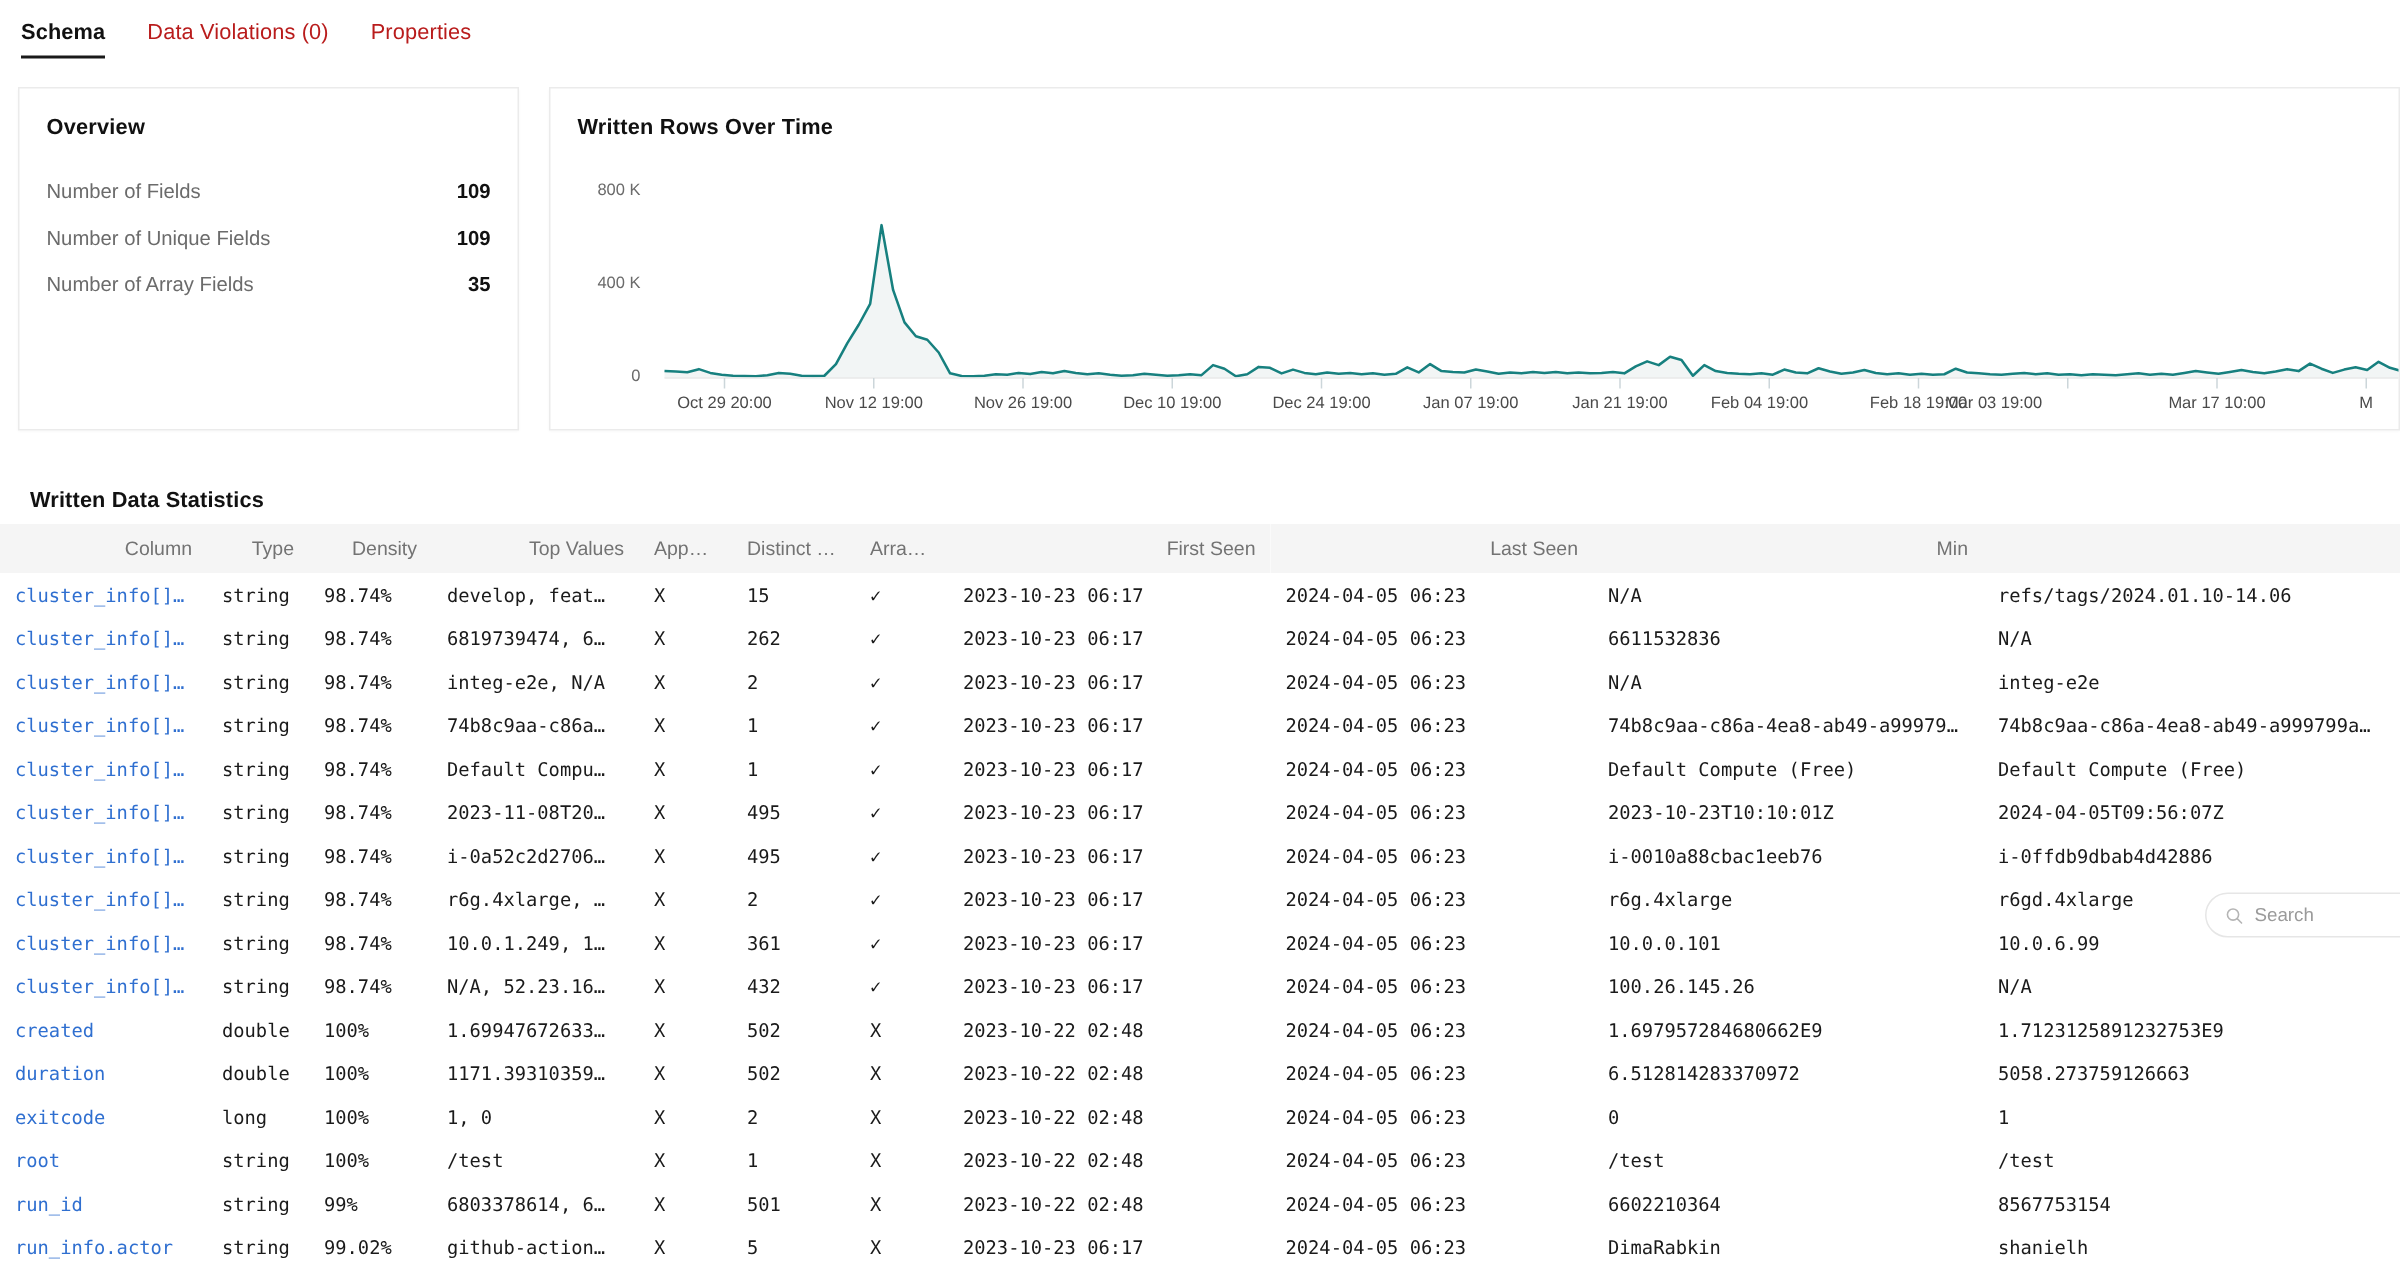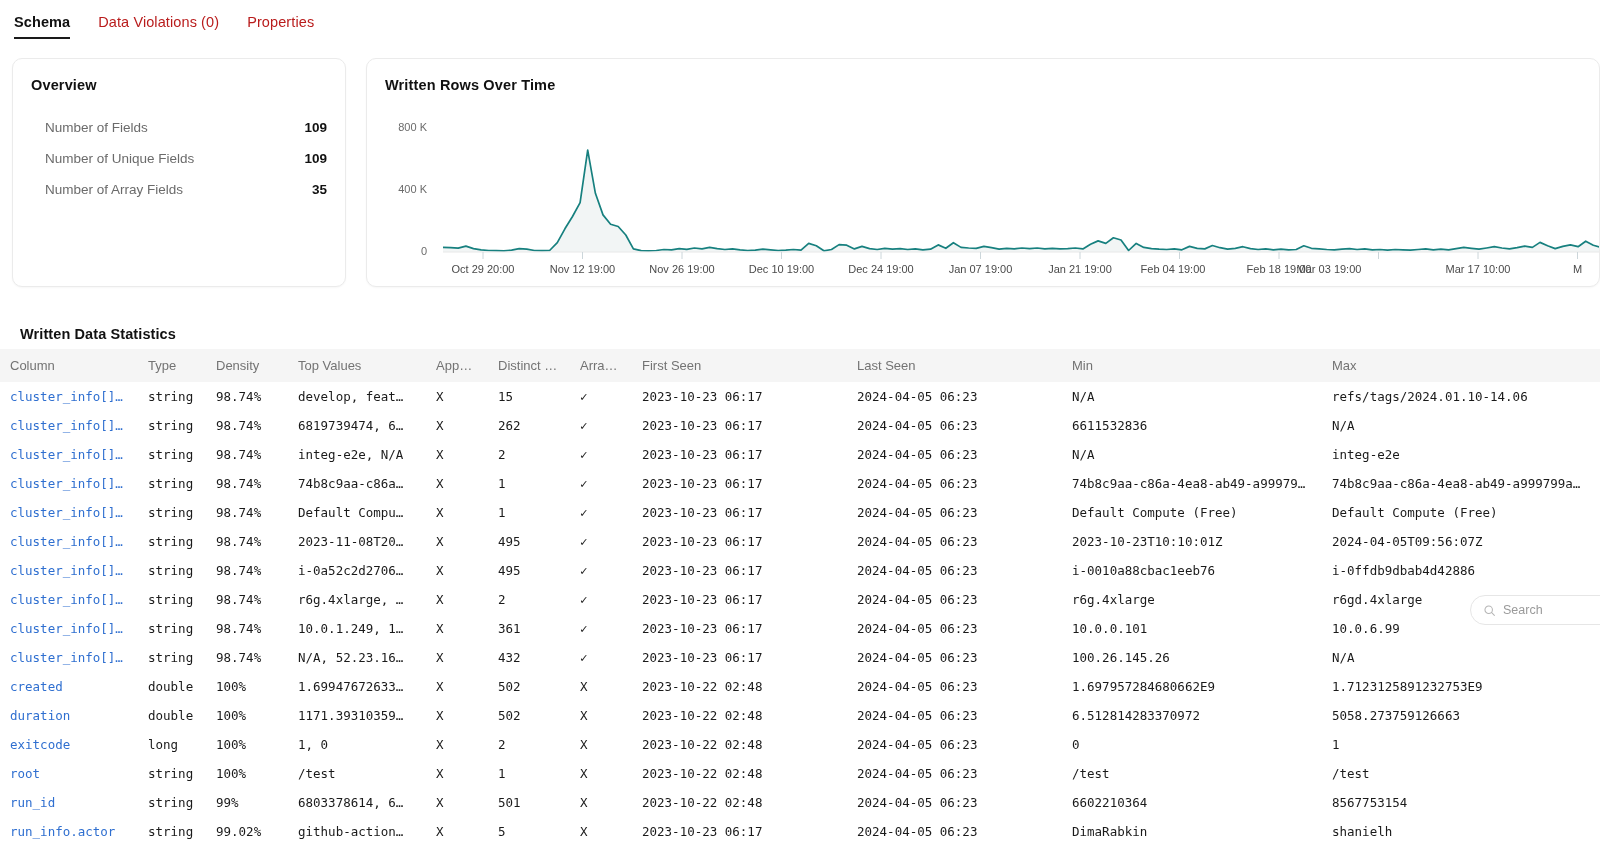--- a/index.html
+++ b/index.html
@@ -36,39 +36,39 @@
   
   .cards {
     display: flex;
     gap: 20px;
     padding: 10px 0 0 12px;
     align-items: stretch;
   }
   .card {
     background: #fff;
     border: 1px solid #ebebeb;
-    border-radius: 10px;
+    border-radius: 0;
     box-shadow: 0 1px 2px rgba(0,0,0,0.035);
   }
   .card-overview { width: 334px; height: 229px; padding: 18px 18px 0 18px; }
   .card-chart {
     flex: 1;
     height: 229px;
     padding: 18px 16px 0 18px;
     overflow: hidden;
     position: relative;
   }
   .card-title {
     font-size: 14.5px;
     font-weight: 700;
     color: #111;
     letter-spacing: .15px;
   }
 
-  .ov-list { margin-top: 19px; margin-left: 14px; }
+  .ov-list { margin-top: 19px; }
   .ov-row {
     display: flex;
     justify-content: space-between;
     align-items: center;
     font-size: 13.5px;
     padding: 8px 0;
   }
   .ov-label { color: #6b6b6b; }
   .ov-value { color: #111; font-weight: 600; }
 
@@ -130,21 +130,21 @@
   table {
     border-collapse: collapse;
     width: 1700px;
     table-layout: fixed;
   }
   thead th {
     background: #f5f5f5;
     font-size: 13px;
     font-weight: 400;
     color: #737373;
-    text-align: left;
+    text-align: right;
     padding: 9px 10px;
     height: 33px;
     white-space: nowrap;
     overflow: hidden;
     text-overflow: ellipsis;
   }
   tbody td {
     font-family: "DejaVu Sans Mono", "Liberation Mono", monospace;
     font-size: 12.5px;
     color: #1a1a1a;

